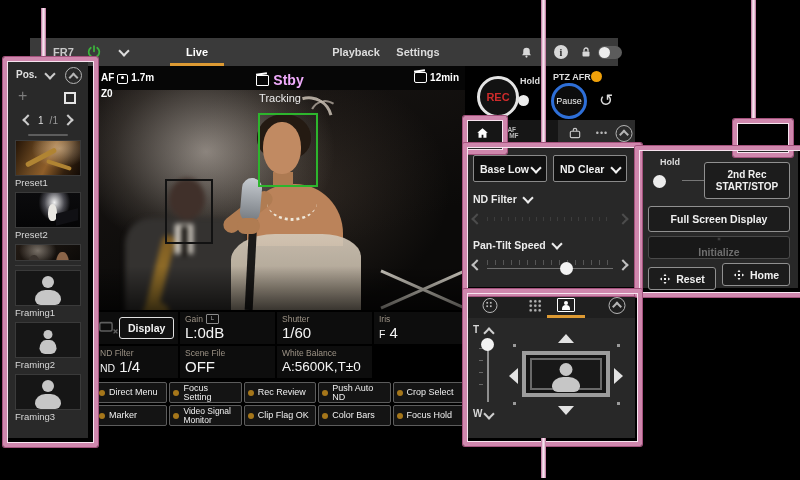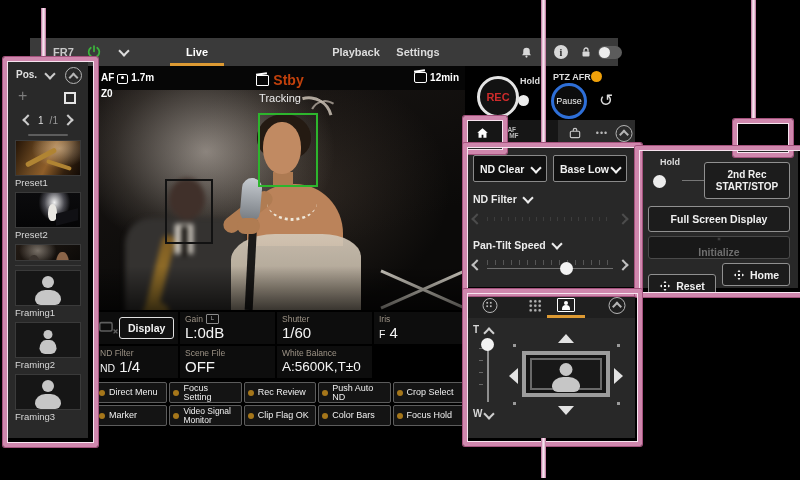--- a/index.html
+++ b/index.html
@@ -73,21 +73,21 @@
   .mic-cap{position:absolute;left:146px;top:88px;width:20px;height:44px;background:linear-gradient(#c6cbd0,#74797f);border-radius:10px;transform:rotate(5deg);}
   .mic-handle{position:absolute;left:152px;top:130px;width:8px;height:90px;background:#1b1a19;transform:rotate(3deg);}
   .mic-hand{position:absolute;left:142px;top:128px;width:23px;height:16px;background:#b07c52;border-radius:8px;}
   .standx{position:absolute;left:286px;top:182px;width:86px;height:38px;opacity:.85;}
   .standx i{position:absolute;display:block;background:#e9e5da;width:92px;height:3px;left:-4px;top:16px;}
   .standx i:first-child{transform:rotate(24deg);}
   .standx i:last-child{transform:rotate(-24deg);}
   .trackbox{position:absolute;box-sizing:border-box;}
   .ov{position:absolute;font-size:10px;font-weight:bold;color:#fff;white-space:nowrap;}
   .stby-row{left:0;right:0;top:6px;display:flex;justify-content:center;align-items:center;gap:4px;}
-  .stby-txt{color:#c2410c;font-size:14px;font-weight:bold;}
+  .stby-txt{color:#f0abfc;font-size:14px;font-weight:bold;}
   .tracking-txt{left:0;right:0;top:26px;text-align:center;font-size:11px;font-weight:normal;color:#ececec;}
   .facebox-ico{display:inline-block;width:9px;height:8px;border:1px solid #fff;border-radius:2px;position:relative;top:1px;}
   .facebox-ico::after{content:"";position:absolute;left:2.5px;top:1.5px;width:3px;height:3px;border-radius:50%;background:#fff;}
   .clap-ico{display:inline-block;width:11px;height:9px;border:1.5px solid #fff;border-radius:1px;position:relative;}
   .clap-ico::after{content:"";position:absolute;left:-1px;top:-3px;width:11px;height:2px;background:#fff;transform:rotate(-8deg);}
 
   
   .params{left:95px;top:312px;width:370px;height:66px;display:grid;grid-template-columns:83px 95px 95px 91px;grid-auto-rows:32px;gap:2px;}
   .cell{background:#0d0d0d;padding:2px 5px;box-sizing:border-box;overflow:hidden;}
   .cl{font-size:8.5px;color:#9d9386;line-height:10px;display:flex;align-items:center;gap:3px;}
@@ -444,25 +444,25 @@
         <span class="circ">
           <i class="chev up"></i>
         </span>
       </span>
     <span class="underline" style="left:2px;width:31px;"></span>
   </div>
 
   <div class="abs panel shoot">
     <div class="dd-row">
       <div class="dd">
+        <span>Base Low</span>
+        <i class="chev down"></i>
+      </div>
+      <div class="dd">
         <span>ND Clear</span>
-        <i class="chev down"></i>
-      </div>
-      <div class="dd">
-        <span>Base Low</span>
         <i class="chev down"></i>
       </div>
     </div>
     <div class="plabel-row">
       <span>ND Filter</span>
       <i class="chev down"></i>
     </div>
     <div class="hslider">
       <i class="chev left sar dim"></i>
       <div class="tr">
@@ -568,21 +568,21 @@
       <span style="display:block;">START/STOP</span>
     </div>
     <div class="rbtn" style="left:8px;top:58px;width:142px;height:26px;">Full Screen Display</div>
     <div class="rbtn dim" style="left:8px;top:88px;width:142px;height:23px;flex-direction:column;">
       <svg width="10" height="10" viewBox="0 0 24 24">
           <circle cx="12" cy="12" r="4.5" fill="none" stroke="#6e6e6e" stroke-width="2.4"></circle>
           <path d="M12 2v4M12 18v4M2 12h4M18 12h4M4.9 4.9l2.9 2.9M16.2 16.2l2.9 2.9M19.1 4.9l-2.9 2.9M7.8 16.2l-2.9 2.9" stroke="#6e6e6e" stroke-width="2.2"></path>
         </svg>
       <span>Initialize</span>
     </div>
-    <div class="rbtn" style="left:8px;top:126px;width:68px;height:23px;">
+    <div class="rbtn" style="left:8px;top:119px;width:68px;height:23px;">
       <svg width="12" height="12" viewBox="0 0 24 24" fill="#f0f0f0">
           <path d="M12 1.5 15 6H9zM12 22.5 9 18h6zM1.5 12 6 9v6zM22.5 12 18 15V9zM10 10h4v4h-4z"></path>
         </svg>
       <span>Reset</span>
     </div>
     <div class="rbtn" style="left:82px;top:115px;width:68px;height:23px;">
       <svg width="12" height="12" viewBox="0 0 24 24" fill="#f0f0f0">
           <path d="M12 1.5 15 6H9zM12 22.5 9 18h6zM1.5 12 6 9v6zM22.5 12 18 15V9zM10 10h4v4h-4z"></path>
         </svg>
       <span>Home</span>

